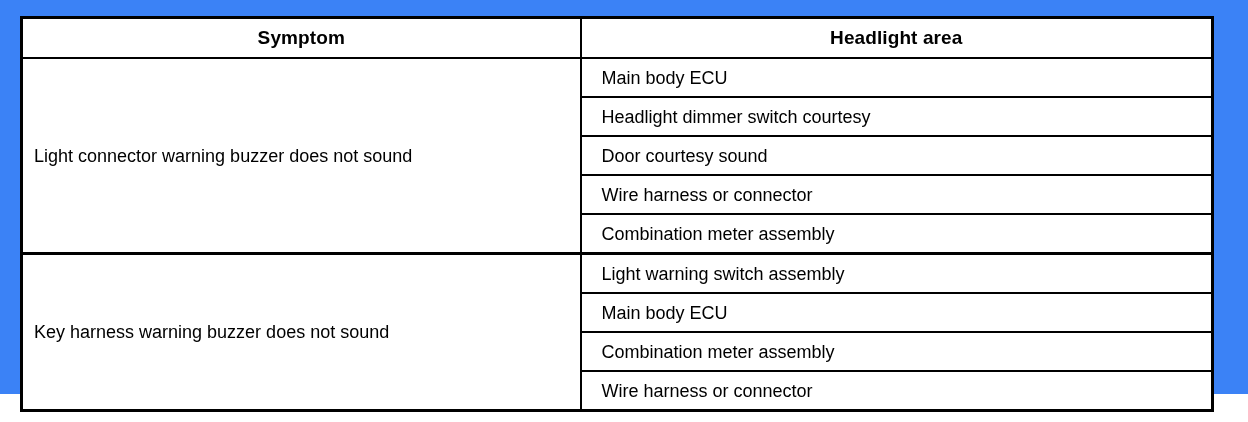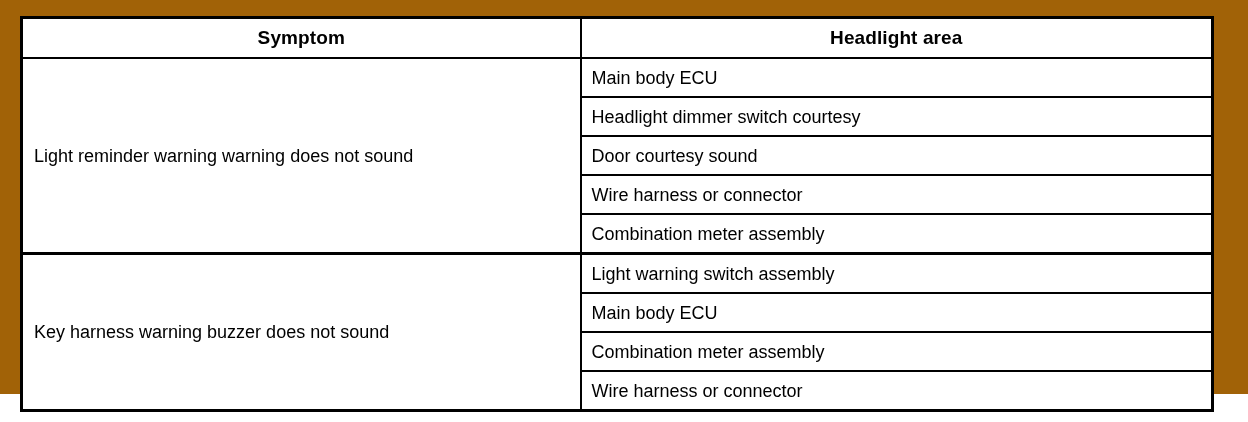--- a/index.html
+++ b/index.html
@@ -12,21 +12,21 @@
     height: 422px;
     font-family: "Liberation Sans", sans-serif;
     color: #000000;
     overflow: hidden;
   }
 
   #page {
     position: relative;
     width: 1248px;
     height: 394px;
-    background: #a16207;
+    background: #3b82f6;
   }
 
   
   .diag-table {
     position: absolute;
     left: 20px;
     top: 16px;
     width: 1191px;
     border-collapse: collapse;
     table-layout: fixed;
@@ -81,21 +81,21 @@
   }
 
   td.symptom-cell {
     vertical-align: middle;
   }
   td.symptom-cell .cell-text {
     padding-left: 11px;
   }
 
   td.area-cell .cell-text {
-    padding-left: 10px;
+    padding-left: 20px;
   }
 
   
   tr.group-start td {
     border-top: 3px solid #000000;
   }
 
   
   .diag-table {
     border: 3px solid #000000;
@@ -120,21 +120,21 @@
         <th>
           <span class="hdr-inner">Headlight area</span>
         </th>
       </tr>
     </thead>
 
     <tbody>
 
       <tr>
         <td class="symptom-cell" rowspan="5">
-          <span class="cell-text">Light reminder warning warning does not sound</span>
+          <span class="cell-text">Light connector warning buzzer does not sound</span>
         </td>
         <td class="area-cell">
           <span class="cell-text">Main body ECU</span>
         </td>
       </tr>
       <tr>
         <td class="area-cell">
           <span class="cell-text">Headlight dimmer switch courtesy</span>
         </td>
       </tr>

